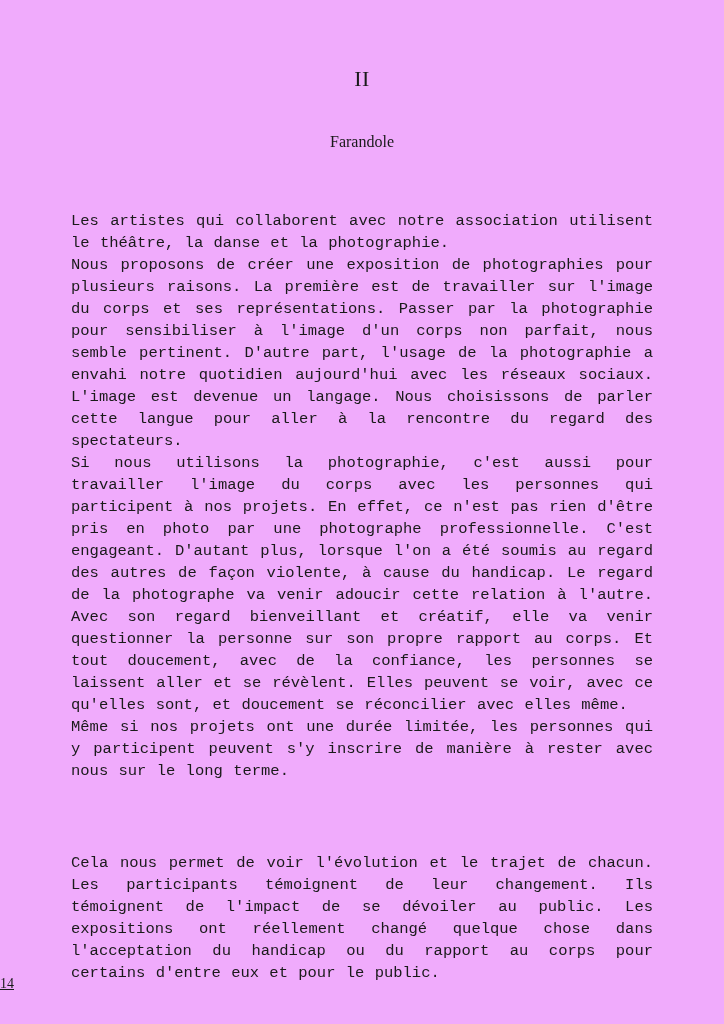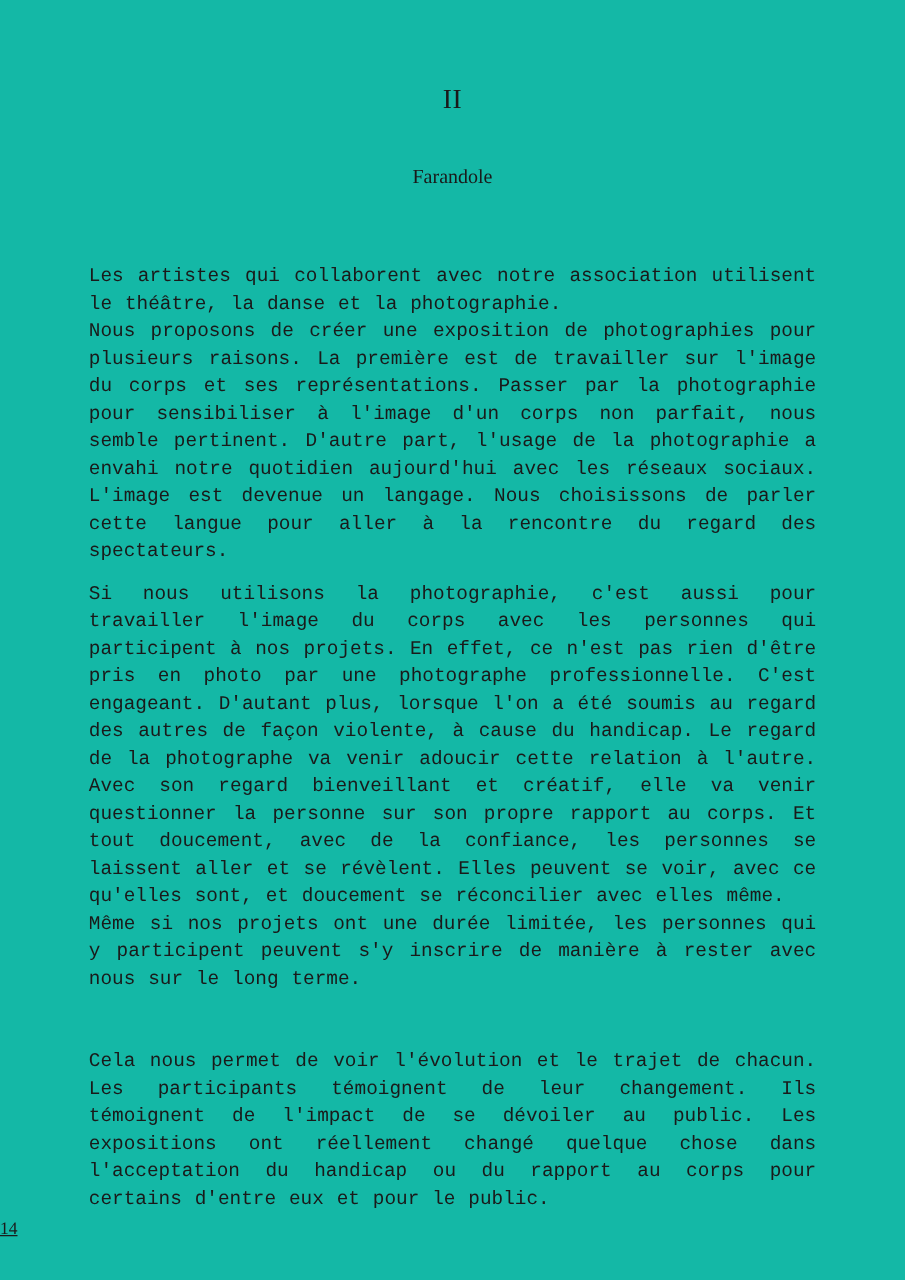--- a/index.html
+++ b/index.html
@@ -4,21 +4,21 @@
 <style>
   html, body {
     margin: 0;
     padding: 0;
     background: #ffffff;
   }
   .page {
     position: relative;
     width: 724px;
     height: 1024px;
-    background: #14b8a6;
+    background: #f0abfc;
     box-sizing: border-box;
     padding: 0 71px;
     font-family: "Liberation Serif", "DejaVu Serif", serif;
     color: #1a1a1a;
     overflow: hidden;
   }
   .chapter-number {
     margin: 0;
     padding-top: 66px;
     text-align: center;
@@ -39,22 +39,22 @@
   }
   .body-text p {
     margin: 0;
     font-size: 15.5px;
     line-height: 22px;
     text-align: justify;
     word-spacing: 1px;
     font-family: Liberation Mono, monospace;
   }
   .block { margin: 0; }
-  .block-2 { margin-top: 12px; }
-  .block-3 { margin-top: 44px; }
+  .block-2 { }
+  .block-3 { margin-top: 70px; }
   .page-number {
     position: absolute;
     left: 0;
     right: 0;
     bottom: 32px;
     text-align: left;
     font-size: 14px;
     line-height: 16px;
     color: #1a1a1a;
     text-decoration: underline;

